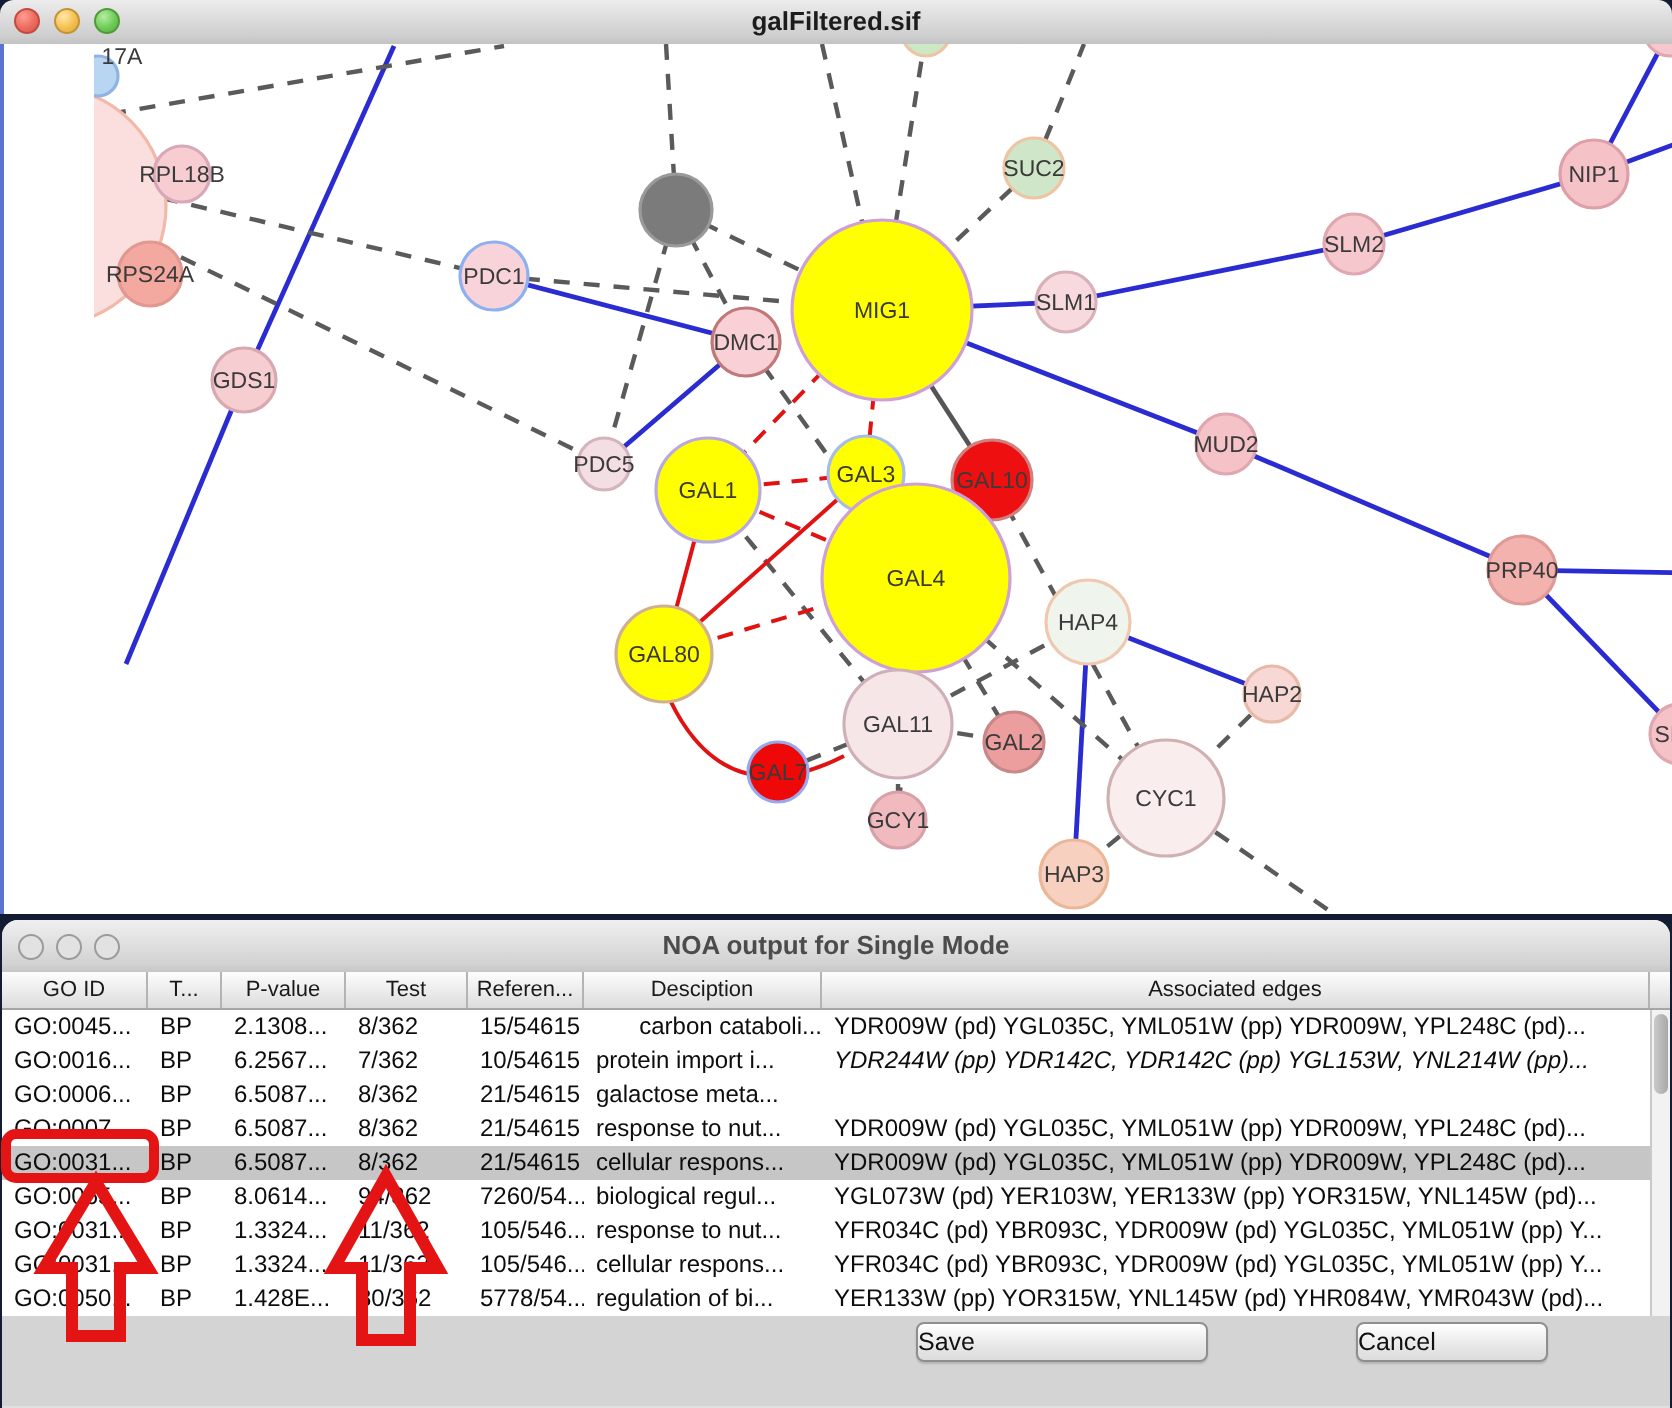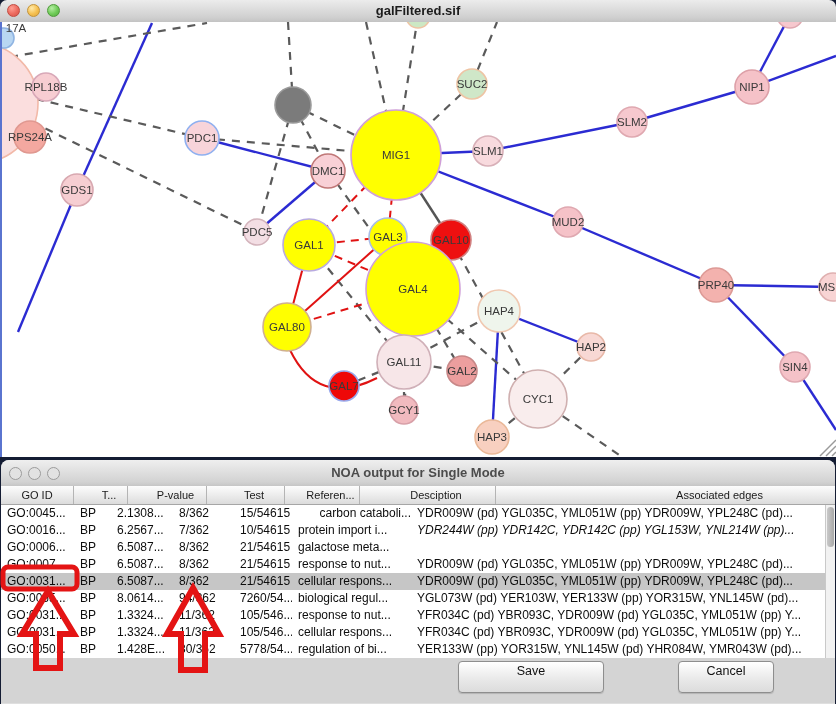--- a/index.html
+++ b/index.html
@@ -20,21 +20,21 @@
     text-align:center;font-size:13px;font-weight:bold;color:#1c1c1c;
   }
   .lights{position:absolute;left:7px;top:4px;display:flex;gap:7px;}
   .light{width:13px;height:13px;border-radius:50%;box-sizing:border-box;}
   .light.red{background:radial-gradient(circle at 35% 30%,#ff9d92,#ec6a5e 55%,#d5544a);border:1px solid #c24b41;}
   .light.yellow{background:radial-gradient(circle at 35% 30%,#ffe9a8,#f5bf4f 55%,#dda73d);border:1px solid #c49338;}
   .light.green{background:radial-gradient(circle at 35% 30%,#b5eda3,#6ecb57 55%,#55ab41);border:1px solid #4e9a3a;}
   .light.gray{background:#e2e2e2;border:1.5px solid #9b9b9b;}
   .net-canvas{
     position:absolute;left:0;top:22px;width:836px;height:435px;background:#ffffff;
-    border-left:2px solid #5a74cf;box-sizing:border-box;
+    border-left:2px solid #5a74cf;box-sizing:border-box;padding-left:45px;
   }
   .net-canvas svg{display:block;}
   
   .noa-window{
     position:absolute;left:1px;top:460px;width:834px;height:244px;
     background:#d4d4d4;border-radius:8px 8px 0 0;
     box-shadow:0 -1px 0 rgba(255,255,255,.25) inset;
   }
   .noa-title{
     position:absolute;left:0;top:0;right:0;height:26px;
@@ -42,44 +42,44 @@
     border-bottom:1px solid #9b9b9b;border-radius:8px 8px 0 0;
   }
   .noa-title .title{
     position:absolute;left:0;right:0;top:0;height:26px;line-height:26px;
     text-align:center;font-size:13px;font-weight:bold;color:#4c4c4c;
   }
   .noa-title .lights{top:7px;left:8px;gap:6px;}
   .tbl-header{
     position:absolute;left:0;top:26px;right:0;height:19px;
     background:linear-gradient(#fdfdfd,#dcdcdc);
-    border-bottom:1px solid #a6a6a6;display:flex;box-sizing:border-box;gap:17px;
+    border-bottom:1px solid #a6a6a6;display:flex;box-sizing:border-box;
   }
   .tbl-header .hcell{
     height:18px;line-height:18px;text-align:center;font-size:11px;color:#1a1a1a;
     border-right:1px solid #b4b4b4;box-sizing:border-box;overflow:hidden;white-space:nowrap;
     flex:0 0 auto;
   }
   .tbl-body{
     position:absolute;left:0;top:45px;right:10px;height:153px;background:#ffffff;
     overflow:hidden;
   }
   .trow{display:flex;height:17px;line-height:17px;font-size:12px;color:#0d0d0d;white-space:nowrap;}
   .trow.sel{background:#c6c6c6;}
   .tcell{flex:0 0 auto;overflow:hidden;padding-left:6px;box-sizing:border-box;}
   .vscroll{
     position:absolute;right:0;top:45px;width:10px;height:153px;background:#f2f2f2;
     border-left:1px solid #c9c9c9;box-sizing:border-box;
   }
   .vthumb{position:absolute;left:1px;top:2px;width:7px;height:40px;border-radius:4px;
     background:linear-gradient(90deg,#c9c9c9,#a8a8a8);}
   .btn{
-    position:absolute;top:201px;height:32px;border:1px solid #8e8e8e;border-radius:4px;
+    position:absolute;top:201px;height:20px;border:1px solid #8e8e8e;border-radius:4px;
     background:linear-gradient(#ffffff,#e8e8e8 60%,#dcdcdc);
-    font-size:12.5px;color:#111;text-align:center;line-height:18px;box-sizing:border-box;
+    font-size:12.5px;color:#111;text-align:left;line-height:18px;box-sizing:border-box;
     box-shadow:0 1px 1px rgba(0,0,0,.15);
   }
   .btn.save{left:457px;width:146px;}
   .btn.cancel{left:677px;width:96px;}
   
   .overlay{position:absolute;left:0;top:0;width:836px;height:704px;z-index:50;pointer-events:none;}
 </style>
 </head>
 <body>
 

